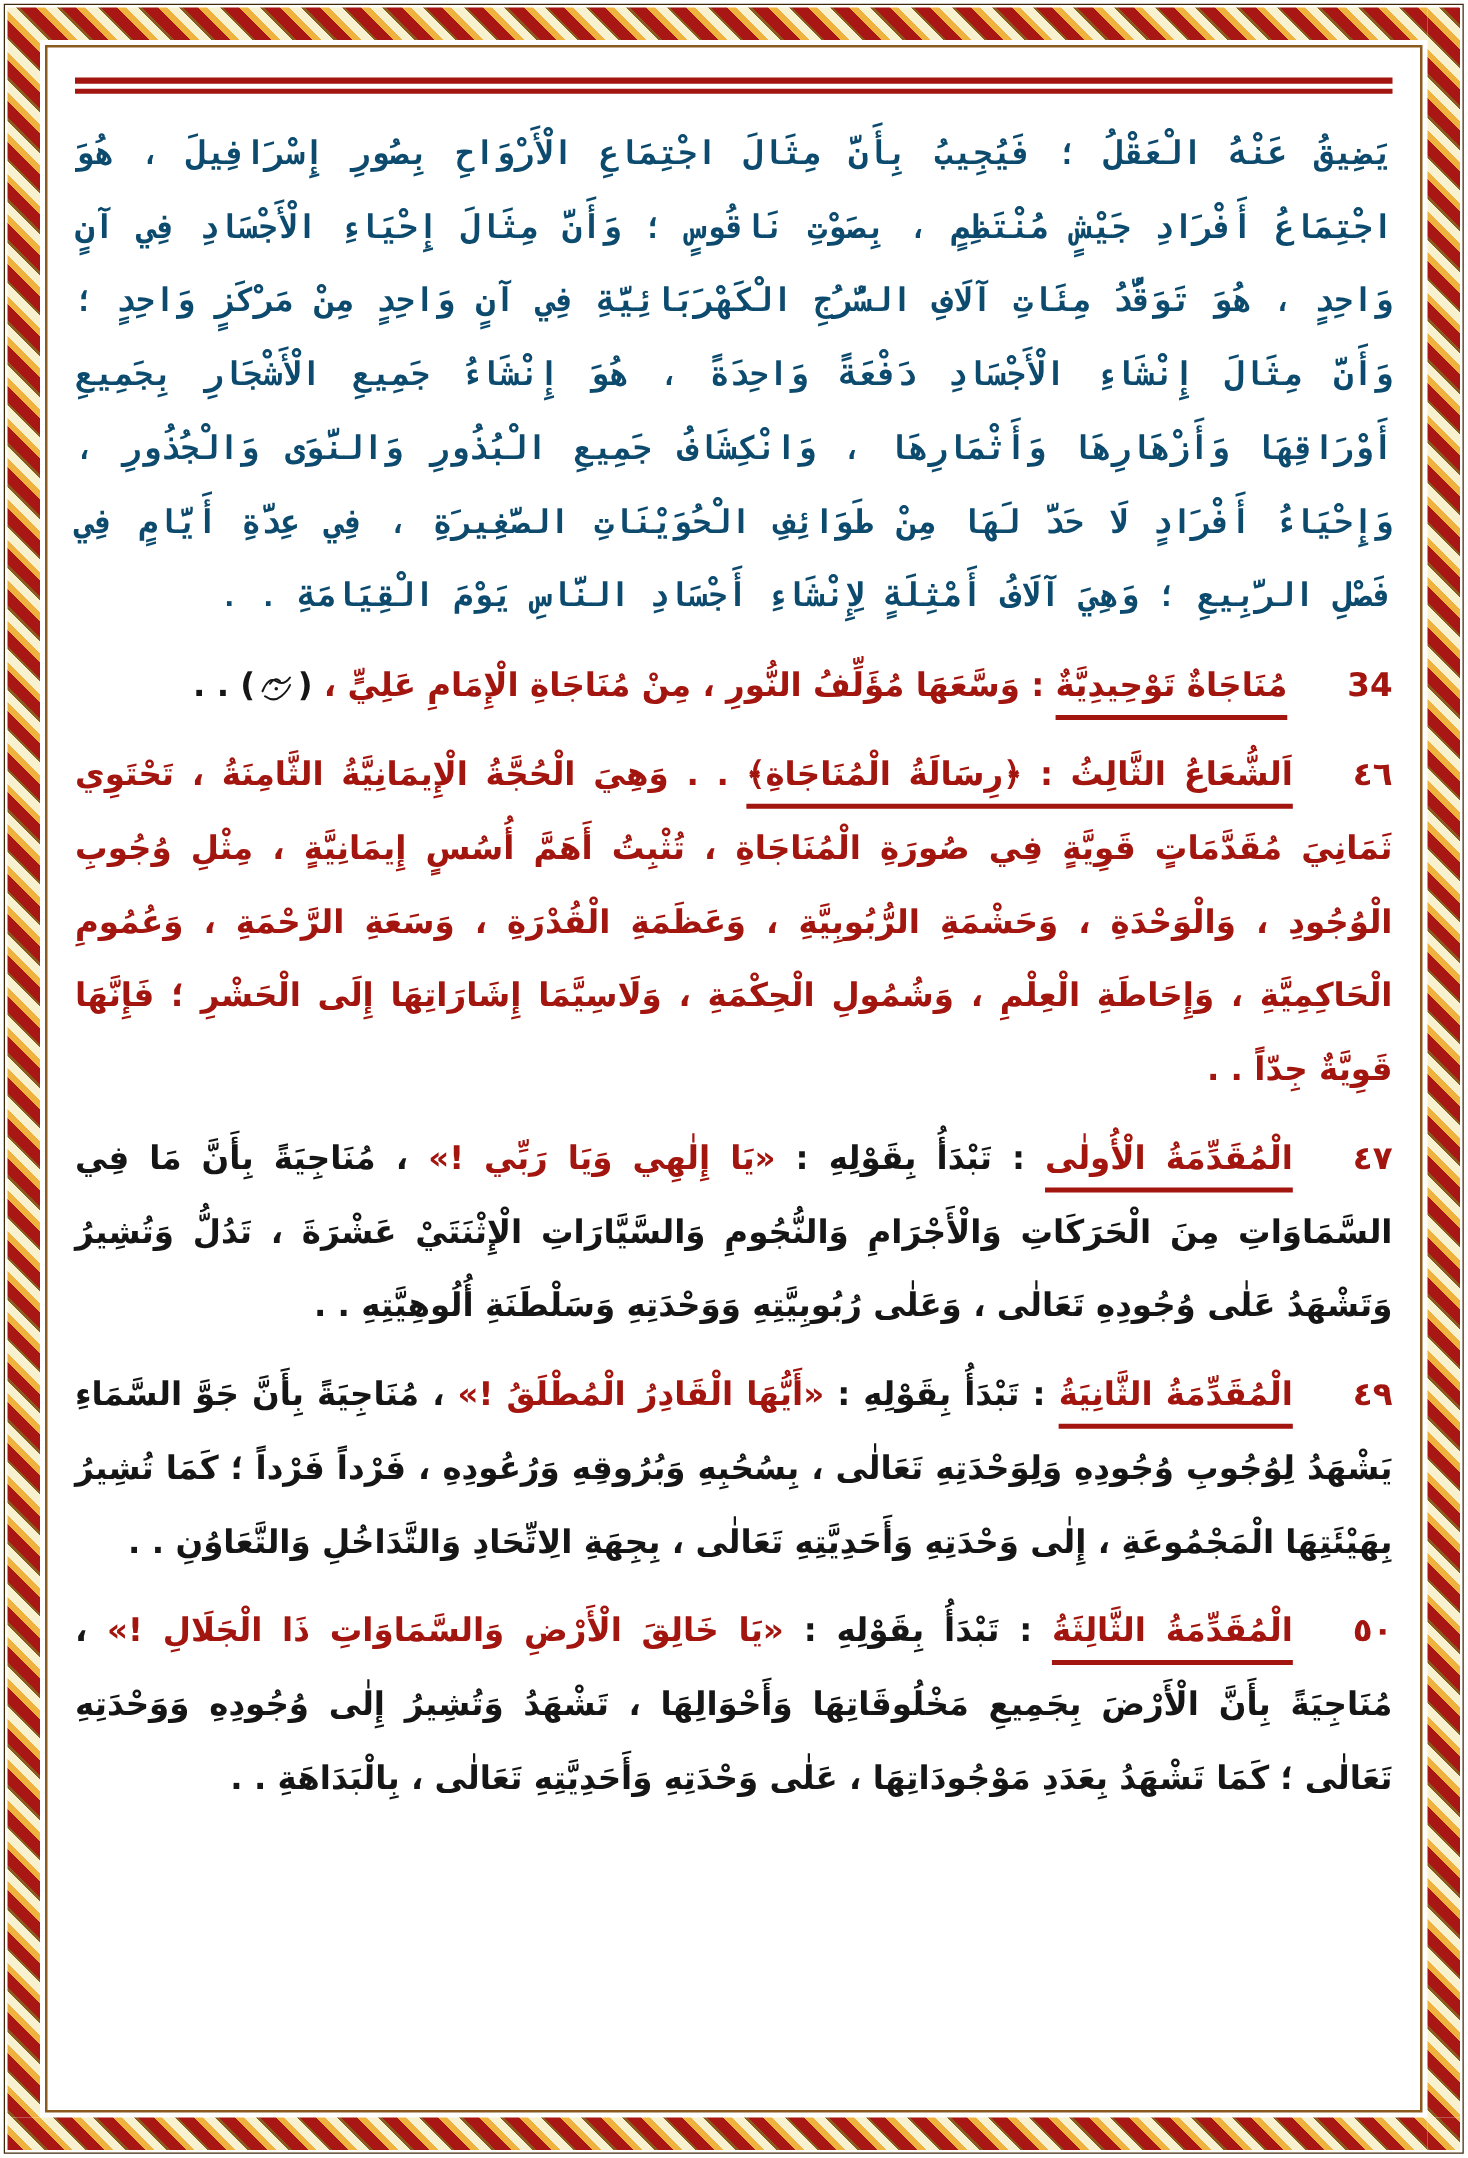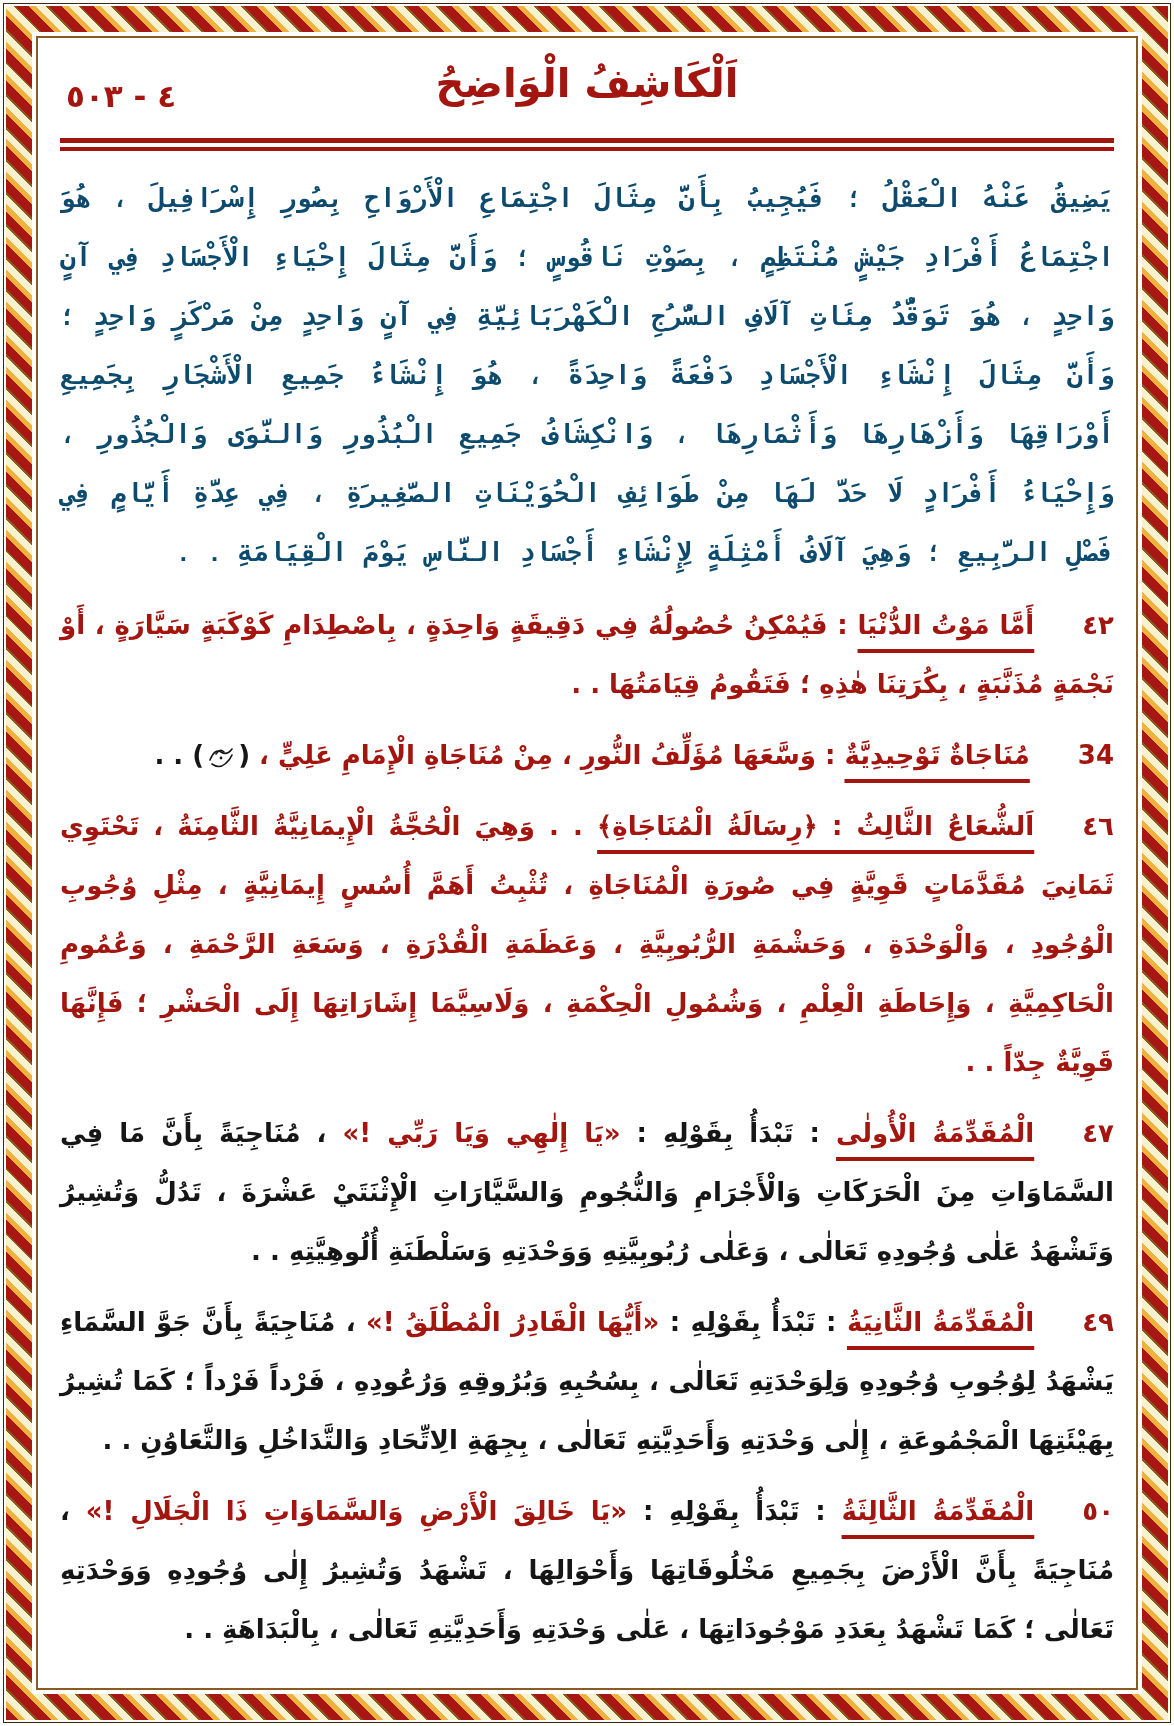--- a/index.html
+++ b/index.html
@@ -31,30 +31,25 @@
 </style>
 </head>
 <body>
 
 <div class="page">
   <div class="outer-line"></div>
   <div class="frame-band"></div>
   <div class="inner-line"></div>
 
   <div class="content">
-    <div class="header">
-      <div class="page-num">٤ - ٥٠٣</div>
-      <div class="title">اَلْكَاشِفُ الْوَاضِحُ</div>
-    </div>
     <div class="double-rule"></div>
 
     <div class="body-text">
       <div class="intro">يَضِيقُ عَنْهُ الْعَقْلُ ؛ فَيُجِيبُ بِأَنَّ مِثَالَ اجْتِمَاعِ الْأَرْوَاحِ بِصُورِ إِسْرَافِيلَ ، هُوَ اجْتِمَاعُ أَفْرَادِ جَيْشٍ مُنْتَظِمٍ ، بِصَوْتِ نَاقُوسٍ ؛ وَأَنَّ مِثَالَ إِحْيَاءِ الْأَجْسَادِ فِي آنٍ وَاحِدٍ ، هُوَ تَوَقُّدُ مِئَاتِ آلَافِ السُّرُجِ الْكَهْرَبَائِيَّةِ فِي آنٍ وَاحِدٍ مِنْ مَرْكَزٍ وَاحِدٍ ؛ وَأَنَّ مِثَالَ إِنْشَاءِ الْأَجْسَادِ دَفْعَةً وَاحِدَةً ، هُوَ إِنْشَاءُ جَمِيعِ الْأَشْجَارِ بِجَمِيعِ أَوْرَاقِهَا وَأَزْهَارِهَا وَأَثْمَارِهَا ، وَانْكِشَافُ جَمِيعِ الْبُذُورِ وَالنَّوَى وَالْجُذُورِ ، وَإِحْيَاءُ أَفْرَادٍ لَا حَدَّ لَهَا مِنْ طَوَائِفِ الْحُوَيْنَاتِ الصَّغِيرَةِ ، فِي عِدَّةِ أَيَّامٍ فِي فَصْلِ الرَّبِيعِ ؛ وَهِيَ آلَافُ أَمْثِلَةٍ لِإِنْشَاءِ أَجْسَادِ النَّاسِ يَوْمَ الْقِيَامَةِ . .</div>
       <div>
-          <div class="item"><span class="item-num">٤٢</span><span class="seg heading">أَمَّا مَوْتُ الدُّنْيَا</span><span class="seg red"> : فَيُمْكِنُ حُصُولُهُ فِي دَقِيقَةٍ وَاحِدَةٍ ، بِاصْطِدَامِ كَوْكَبَةٍ سَيَّارَةٍ ، أَوْ نَجْمَةٍ مُذَنَّبَةٍ ، بِكُرَتِنَا هٰذِهِ ؛ فَتَقُومُ قِيَامَتُهَا . .</span></div>
           <div class="item"><span class="item-num">34</span><span class="seg heading">مُنَاجَاةٌ تَوْحِيدِيَّةٌ</span><span class="seg red"> : وَسَّعَهَا مُؤَلِّفُ النُّورِ ، مِنْ مُنَاجَاةِ الْإِمَامِ عَلِيٍّ ، </span><span class="seg black">(</span><svg class="seal" width="30" height="26" viewBox="0 0 30 26">
               <g fill="none" stroke="#161616" stroke-width="1.6" stroke-linecap="round">
                 <path d="M4 16 q5 -12 11 -8 q6 4 11 -3"></path>
                 <path d="M6 20 q7 5 13 0 q5 -4 7 -9"></path>
                 <path d="M10 10 q4 -6 8 -2"></path>
               </g>
               <circle cx="15" cy="14" r="1.4" fill="#161616"></circle>
             </svg><span class="seg black">) . .</span></div>
           <div class="item"><span class="item-num">٤٦</span><span class="seg heading">اَلشُّعَاعُ الثَّالِثُ : ﴿رِسَالَةُ الْمُنَاجَاةِ﴾</span><span class="seg red"> . . وَهِيَ الْحُجَّةُ الْإِيمَانِيَّةُ الثَّامِنَةُ ، تَحْتَوِي ثَمَانِيَ مُقَدَّمَاتٍ قَوِيَّةٍ فِي صُورَةِ الْمُنَاجَاةِ ، تُثْبِتُ أَهَمَّ أُسُسٍ إِيمَانِيَّةٍ ، مِثْلِ وُجُوبِ الْوُجُودِ ، وَالْوَحْدَةِ ، وَحَشْمَةِ الرُّبُوبِيَّةِ ، وَعَظَمَةِ الْقُدْرَةِ ، وَسَعَةِ الرَّحْمَةِ ، وَعُمُومِ الْحَاكِمِيَّةِ ، وَإِحَاطَةِ الْعِلْمِ ، وَشُمُولِ الْحِكْمَةِ ، وَلَاسِيَّمَا إِشَارَاتِهَا إِلَى الْحَشْرِ ؛ فَإِنَّهَا قَوِيَّةٌ جِدّاً . .</span></div>
           <div class="item"><span class="item-num">٤٧</span><span class="seg heading">الْمُقَدِّمَةُ الْأُولٰى</span><span class="seg black"> : تَبْدَأُ بِقَوْلِهِ : </span><span class="seg red">«يَا إِلٰهِي وَيَا رَبِّي !»</span><span class="seg black"> ، مُنَاجِيَةً بِأَنَّ مَا فِي السَّمَاوَاتِ مِنَ الْحَرَكَاتِ وَالْأَجْرَامِ وَالنُّجُومِ وَالسَّيَّارَاتِ الْإِثْنَتَيْ عَشْرَةَ ، تَدُلُّ وَتُشِيرُ وَتَشْهَدُ عَلٰى وُجُودِهِ تَعَالٰى ، وَعَلٰى رُبُوبِيَّتِهِ وَوَحْدَتِهِ وَسَلْطَنَةِ أُلُوهِيَّتِهِ . .</span></div>

